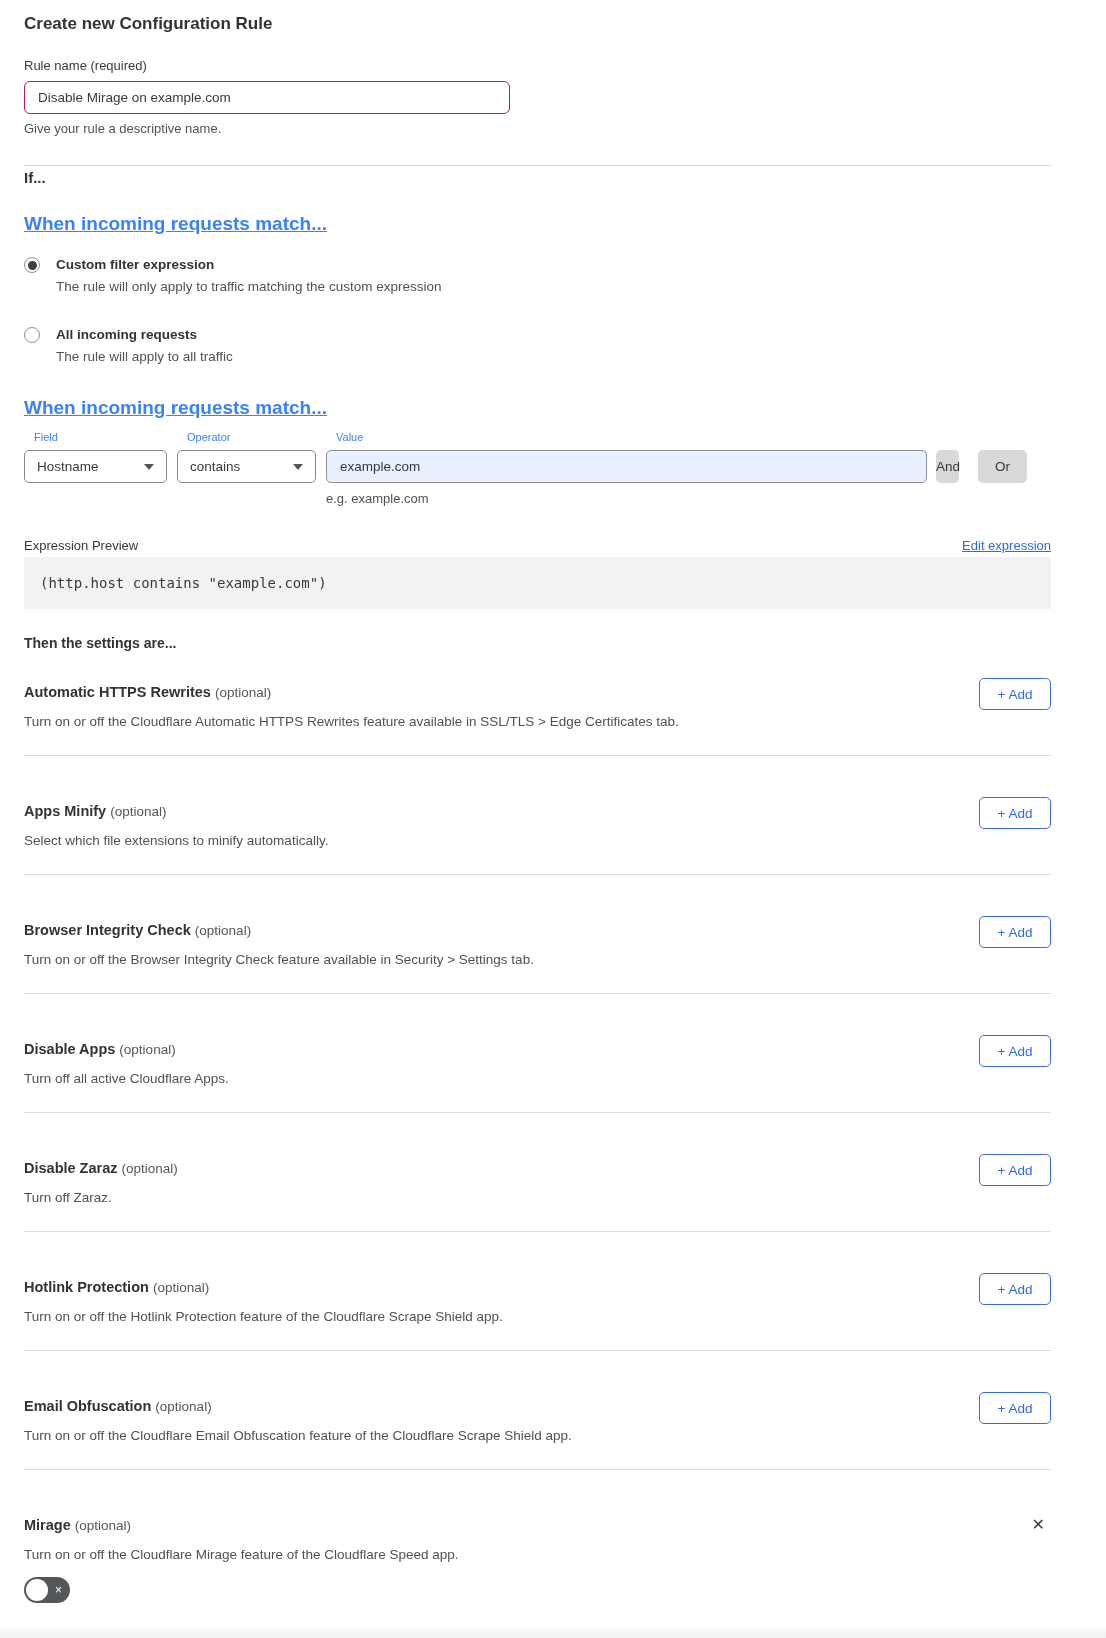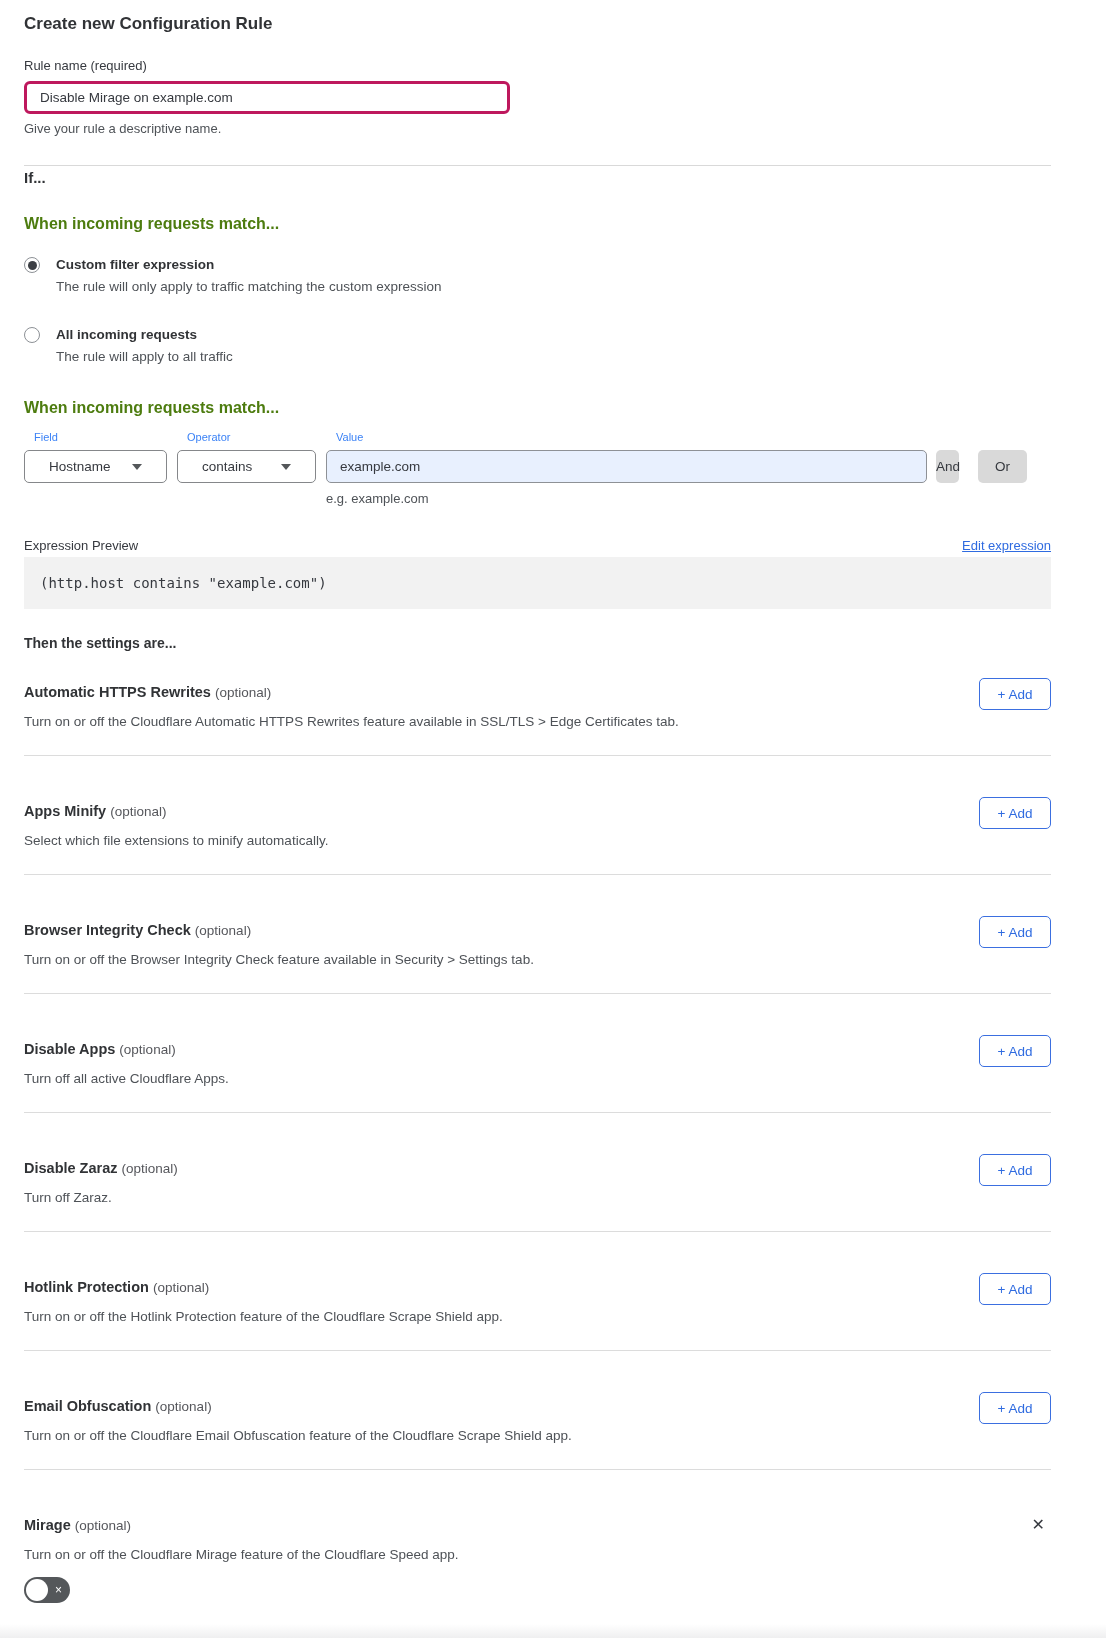--- a/index.html
+++ b/index.html
@@ -3,49 +3,49 @@
 <meta charset="utf-8">
 <style>
   * { box-sizing: border-box; margin: 0; padding: 0; }
   html,body { width: 1106px; height: 1638px; background: #ffffff; overflow: hidden;
               font-family: "Liberation Sans", sans-serif; color: #36393f; position: relative; }
   .container { width: 1027px; margin-left: 24px; padding-top: 14px; }
 
   h1.page-title { font-size: 17px; font-weight: 700; color: #313336; line-height: 20px; }
 
   .field-label { margin-top: 24px; font-size: 13px; color: #36393f; line-height: 16px; }
-  .rule-input { margin-top: 7px; width: 486px; height: 33px; border: 3px solid #be185d;
+  .rule-input { margin-top: 7px; width: 486px; height: 33px; border: 1px solid #be185d;
                 border-radius: 6px; padding: 0 13px; font-size: 13.5px; color: #36393f;
                 font-family: "Liberation Sans", sans-serif; background: #fff; display: block; }
   .helper { margin-top: 7px; font-size: 13px; color: #4e5257; line-height: 16px; }
 
   .divider1 { margin-top: 28px; border-top: 1px solid #d9d9d9; height: 0; }
 
   h2.if-heading { margin-top: 3px; font-size: 15px; font-weight: 700; line-height: 18px; color: #313336; }
-  h3.sub-heading { font-size: 16px; font-weight: 700; line-height: 17px; color: #4d7c0f; }
+  h3.sub-heading { font-size: 19px; font-weight: 700; line-height: 17px; color: #3b82f6; text-decoration: underline; }
   .when1 { margin-top: 28px; }
   .when2 { margin-top: 33px; }
 
   .radio-group { margin-top: 24px; }
   .radio-item { display: flex; align-items: flex-start; }
   .radio-item + .radio-item { margin-top: 30px; }
   .radio-circle { width: 16px; height: 16px; border: 1.5px solid #8d9196; border-radius: 50%;
                   margin-top: 1px; flex: 0 0 16px; position: relative; background: #fff; cursor: pointer; }
   .radio-item.selected .radio-circle::after { content: ""; position: absolute; inset: 2.5px;
                   background: #3c3f44; border-radius: 50%; }
   .radio-text { margin-left: 16px; }
   .radio-label { font-size: 13.5px; font-weight: 700; line-height: 18px; color: #313336; }
   .radio-desc { margin-top: 4px; font-size: 13.5px; color: #4e5257; line-height: 18px; }
 
   .builder-labels { margin-top: 15px; display: flex; font-size: 11px; color: #3b82f6; margin-left: 10px; }
   .builder-labels .lbl-field { width: 153px; }
   .builder-labels .lbl-operator { width: 149px; }
   .builder-row { margin-top: 7px; display: flex; align-items: stretch; height: 33px; }
   .select-box { border: 1px solid #85878a; border-radius: 5px; background: #fff; display: flex;
-                align-items: center; justify-content: space-between; padding: 0 24px;
+                align-items: center; justify-content: space-between; padding: 0 12px;
                 font-size: 13.5px; color: #36393f; cursor: pointer; }
   .select-field { width: 143px; margin-right: 10px; }
   .select-operator { width: 139px; margin-right: 10px; }
   .caret { width: 0; height: 0; border-left: 5px solid transparent; border-right: 5px solid transparent;
            border-top: 6px solid #54575a; }
   .value-input { width: 601px; height: 33px; border: 1px solid #8e9196; border-radius: 5px;
                  background: #e8f0fe; padding: 0 13px; font-size: 13.5px; color: #36393f;
                  font-family: "Liberation Sans", sans-serif; }
   .conj-btn { height: 33px; border: none; border-radius: 5px; background: #d9d9d9; color: #36393f;
               font-size: 13.5px; font-family: "Liberation Sans", sans-serif; cursor: pointer; }

